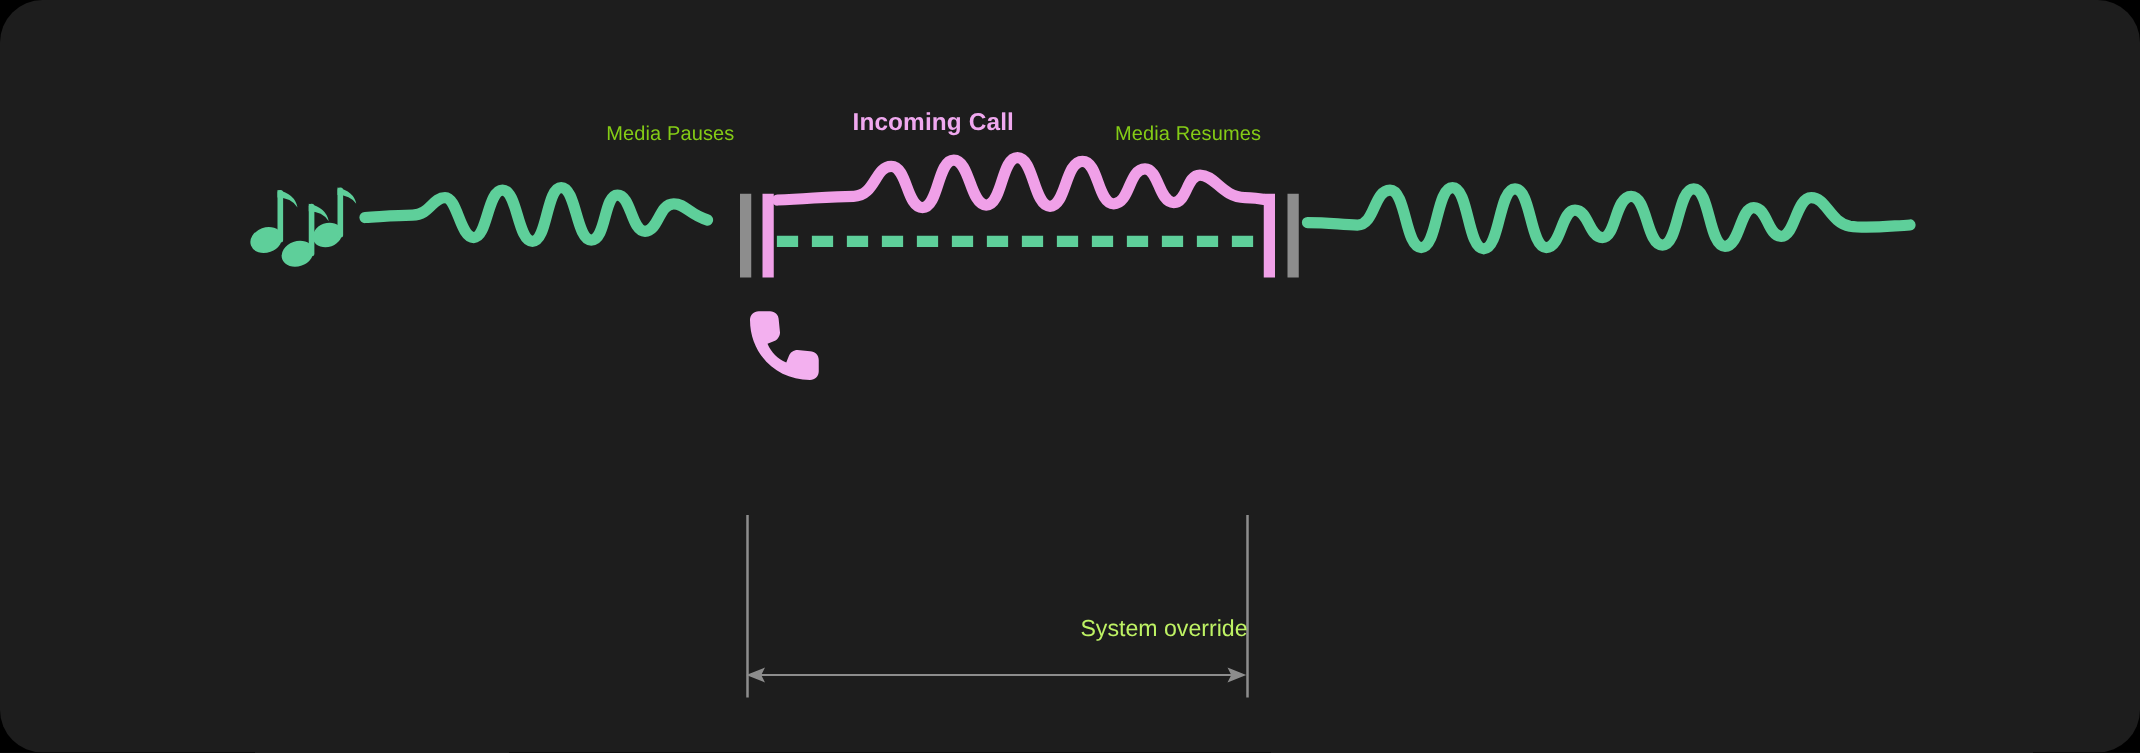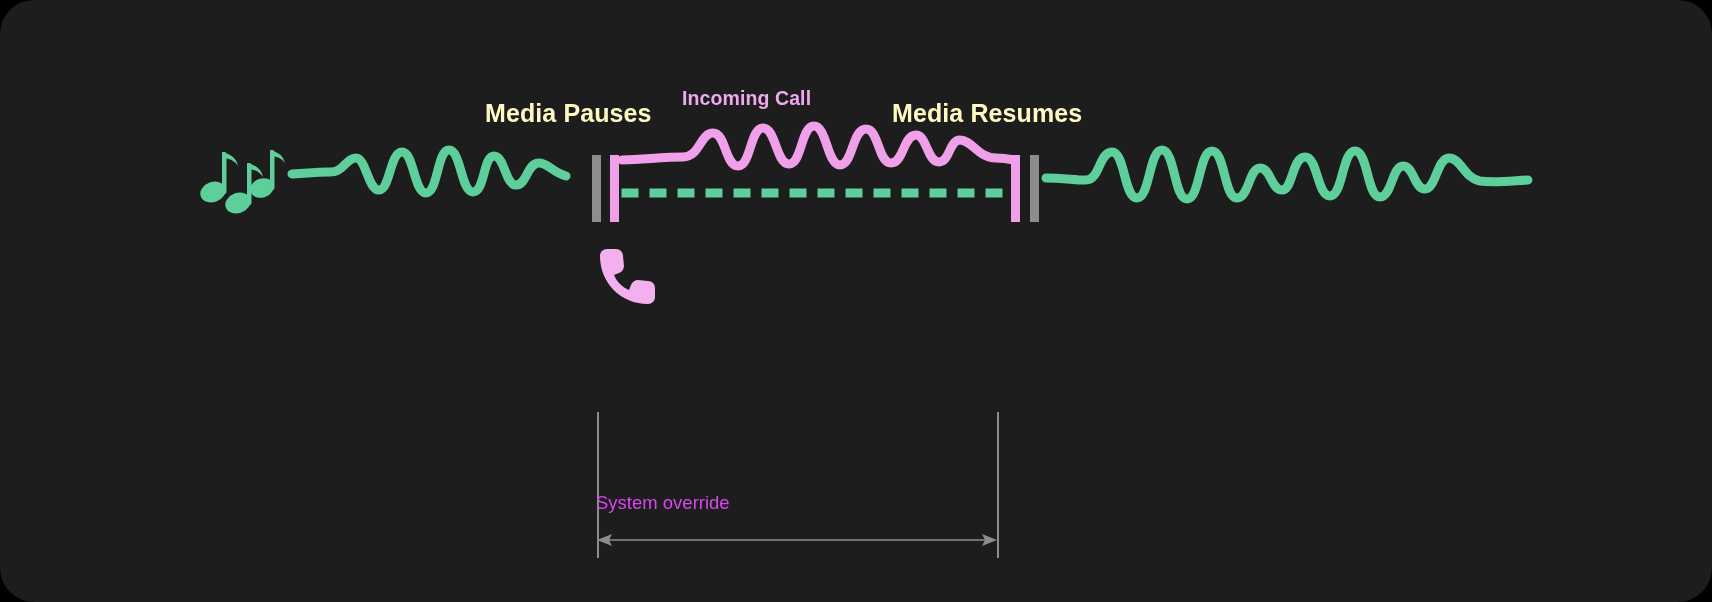--- a/index.html
+++ b/index.html
@@ -32,23 +32,23 @@
   }
   #wave-svg {
     position: absolute;
     left: 0;
     top: 0;
     display: block;
   }
 
   .diag-label {
     position: absolute;
-    font-size: 25px;
-    font-weight: 700;
-    color: #fef9c3;
+    font-size: 16px;
+    font-weight: 400;
+    color: #84cc16;
     white-space: nowrap;
     letter-spacing: 0.1px;
   }
   #label-incoming-call {
     font-size: 19.5px;
     font-weight: 600;
     color: #f0a8ef;
   }
 
   
@@ -75,23 +75,23 @@
     background: #8d8d8d;
   }
   #override-vline-left  { left: 597px; }
   #override-vline-right { left: 997px; }
 
   #override-text {
     position: absolute;
     left: 596px;
     top: 162px;
     width: 402px;
-    text-align: left;
+    text-align: right;
     font-size: 18.5px;
-    color: #d946ef;
+    color: #bef264;
     white-space: nowrap;
   }
   #override-arrow-svg {
     position: absolute;
     left: 596px;
     top: 198px;
   }
 </style>
 </head>
 <body>

